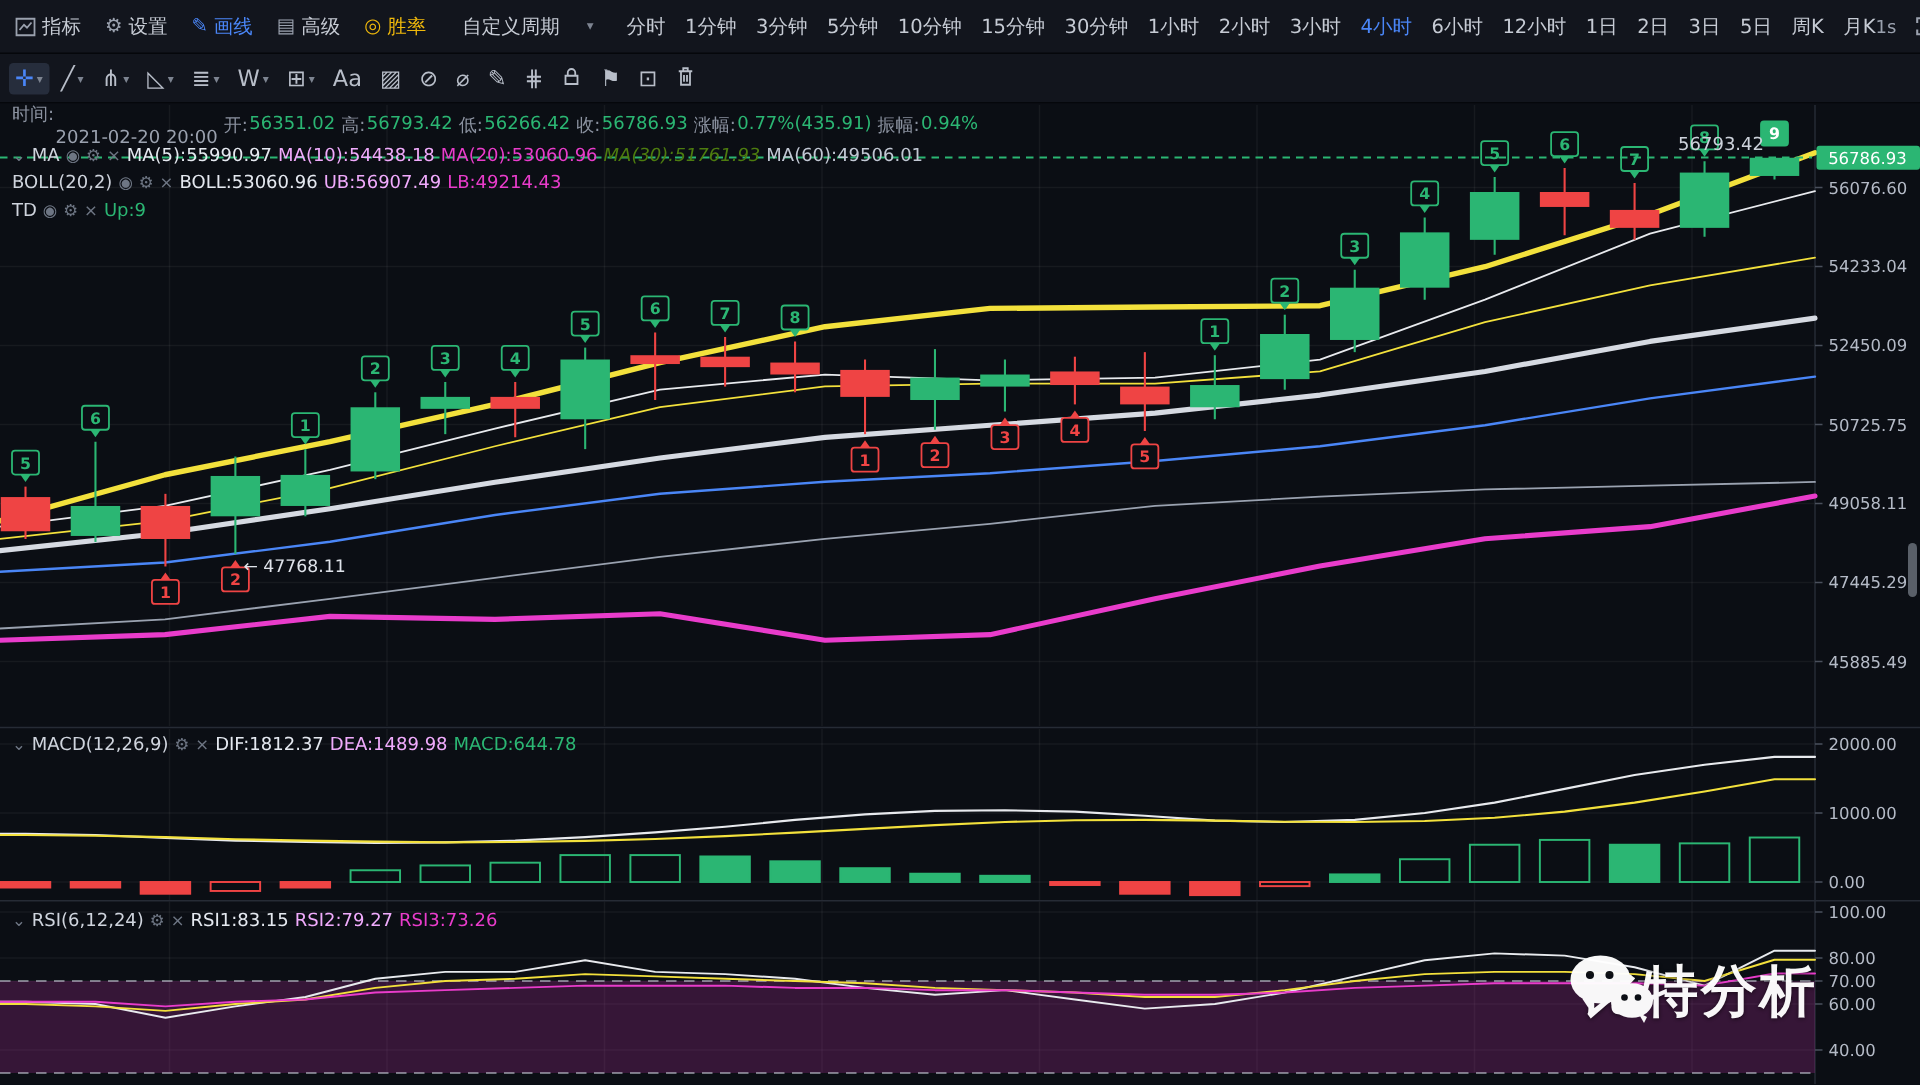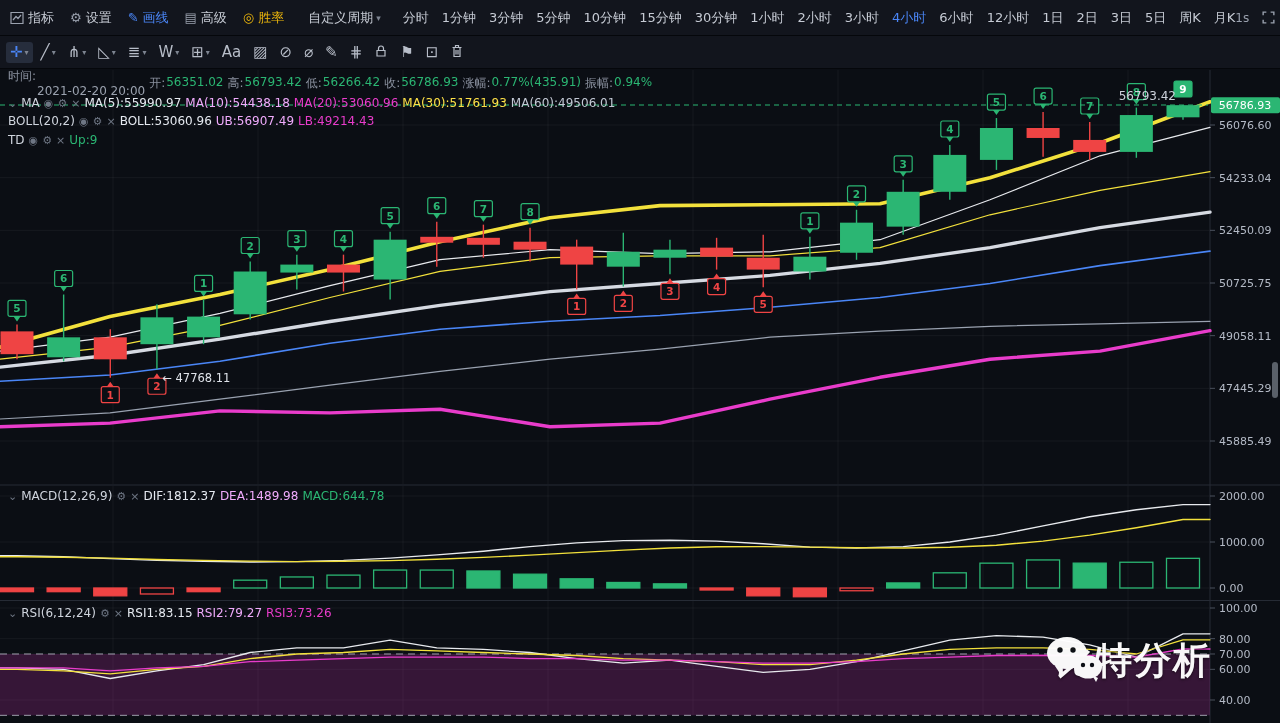--- a/index.html
+++ b/index.html
@@ -9,21 +9,21 @@
 
   
   .tb1 { position:absolute; top:0; left:0; width:1280px; height:36px; background:#12151d;
     display:flex; padding:11px 10px; font-size:13px; border-bottom:1px solid #05070b; }
   .menu { display:flex; align-items:center; gap:16px; }
   .menu-item { display:flex; align-items:center; gap:4px; color:#c6cbd4; cursor:pointer; white-space:nowrap; }
   .menu-item .mi { font-size:13px; color:#9aa1ae; display:inline-flex; align-items:center; }
   .menu-item.blue, .menu-item.blue .mi { color:#4a86f7; }
   .menu-item.gold, .menu-item.gold .mi { color:#f0b90b; }
   .vdiv { width:1px; height:16px; background:#2c313c; margin:0 12px; }
-  .period { display:flex; align-items:center; gap:3px; color:#c6cbd4; cursor:pointer; white-space:nowrap; }
+  .period { display:flex; align-items:center; gap:18px; color:#c6cbd4; cursor:pointer; white-space:nowrap; }
   .caret { font-size:9px; color:#7d8491; }
   .tfs { display:flex; align-items:center; gap:13px; margin-left:22px; white-space:nowrap; }
   .tf { color:#c6cbd4; cursor:pointer; }
   .tf.active { color:#4a86f7; }
   .tb-right { margin-left:auto; display:flex; align-items:center; gap:12px; }
   .countdown { color:#9aa1ae; font-size:12px; }
   .icon-btn { display:inline-flex; align-items:center; color:#9aa1ae; cursor:pointer; }
 
   
   .tb2 { position:absolute; top:36px; left:0; width:1280px; height:33px; background:#12151d;
@@ -41,21 +41,21 @@
   .ind-row { position:absolute; left:8px; height:16px; display:flex; align-items:center; gap:4px;
     font-size:12px; white-space:nowrap; pointer-events:none; }
   .ind-row .rname { color:#cfd4dd; }
   .ind-row .ric { color:#6e7684; font-size:11px; pointer-events:auto; cursor:pointer; }
   .lb { color:#8b92a0; }
   .c-time { color:#9aa1ae;margin-top:16px; }
   .c-up { color:#2bb673; }
   .c-white { color:#e5e9f0; }
   .c-yellow { color:#f0abfc; }
   .c-magenta { color:#e93ccb; }
-  .c-blue { color:#fde047; }
+  .c-blue { color:#4d7c0f;font-style:italic; }
   .c-gray { color:#c2c8d4; }
   .pair { display:inline-flex; gap:1px; }
 
   .watermark { position:absolute; left:1046px; top:567px; display:flex; align-items:center; gap:10px;
     color:#ffffff; opacity:0.97; pointer-events:none; }
   .watermark .wm-text { font-size:37px; font-weight:bold; letter-spacing:2px;
     text-shadow:0 1px 3px rgba(0,0,0,.6); }
 
   .scrollbar { position:absolute; left:1272px; top:293px; width:6px; height:36px;
     background:#5a6069; border-radius:3px; cursor:grab; }

